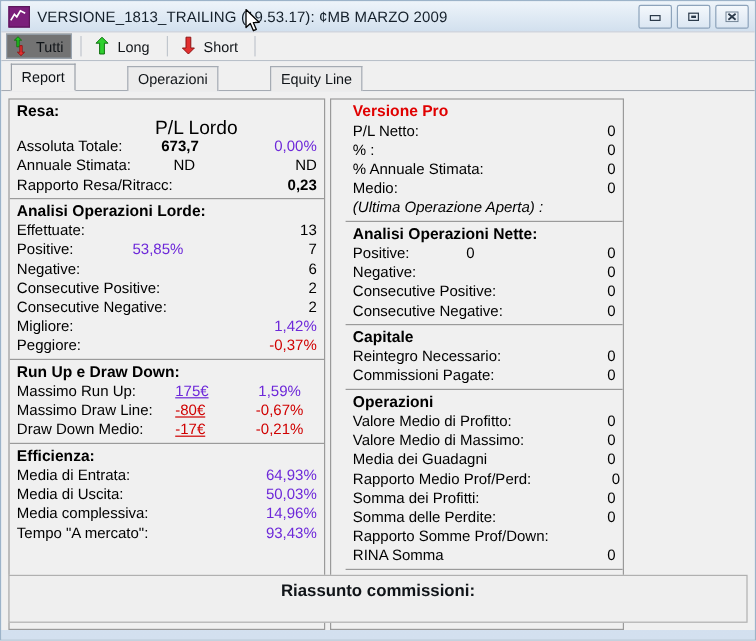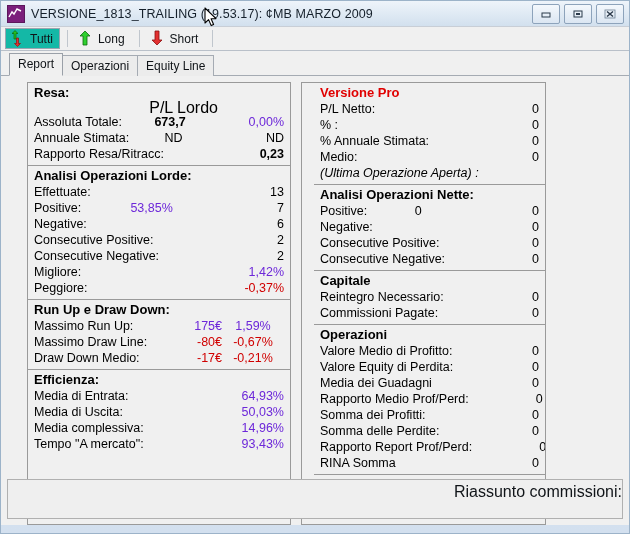--- a/index.html
+++ b/index.html
@@ -81,21 +81,21 @@
     display: flex;
     align-items: center;
     height: 21px;
     padding: 0 6px 0 3px;
     margin-right: 2px;
     box-sizing: border-box;
     border: 1px solid transparent;
   }
   .tool-btn.active {
     border: 1px solid #9aa5b1;
-    background: #14b8a6;
+    background: #737373;
   }
   .tool-btn .tb-label {
     font-size: 12px;
     color: #101418;
     margin-left: 5px;
   }
   .tool-sep {
     width: 1px;
     height: 17px;
     background: #c0c6cd;
@@ -105,20 +105,21 @@
 
   
   #tabstrip {
     height: 25px;
     background: #f0f0f0;
     display: flex;
     align-items: flex-end;
     padding-left: 8px;
     box-sizing: border-box;
     border-bottom: 1px solid #a5abb3;
+    gap: 44px;
   }
   .tab {
     font-size: 12px;
     color: #101418;
     padding: 3px 8px 3px 8px;
     border: 1px solid #a5abb3;
     border-bottom: none;
     background: #ececec;
     margin-right: -1px;
     position: relative;
@@ -138,23 +139,22 @@
   #content {
     position: relative;
     height: 449px;
     background: #f0f0f0;
     box-sizing: border-box;
     padding: 6px 6px 0 6px;
     overflow: hidden;
   }
   #panels {
     display: flex;
-    gap: 10px;
+    gap: 4px;
     height: 100%;
-    margin-left: 20px;
   }
   .panel {
     background: #f0f0f0;
     border: 1px solid #9a9a9a;
     box-sizing: border-box;
     overflow: hidden;
   }
   #left-panel  { width: 264px; position: relative; }
   #right-panel { width: 245px; position: relative; padding-left: 12px; }
 
@@ -199,42 +199,43 @@
     line-height: 13px;
     text-align: right;
     padding-right: 66px;
   }
   .pos { color: #6d28d9; }
   .neg { color: #d00000; }
   .bold { font-weight: bold; }
   .italic { font-style: italic; }
 
   
-  .row .v1 { width: 56px; text-align: right; flex: none; }
+  .row .v1 { width: 56px; flex: none; text-decoration: underline; }
   .row .v2 { width: 62px; text-align: center; flex: none; }
   .row .spacer { flex: 1; }
 
   
   #statusbar {
     position: absolute;
     left: 6px;
     right: 6px;
     bottom: 6px;
     height: 40px;
     background: #efefef;
     border: 1px solid #b0b0b0;
     box-sizing: border-box;
     z-index: 5;
   }
   #status-text {
-    font-size: 16px;
+    font-size: 14px;
     color: #101418;
-    text-align: right;
+    text-align: center;
     line-height: 20px;
     padding-top: 2px;
+    font-weight: bold;
   }
 
   
   #cursor {
     position: absolute;
     left: 203px;
     top: 6px;
     width: 16px;
     height: 22px;
     pointer-events: none;
@@ -493,21 +494,21 @@
         </div>
 
         <div class="group">
           <div class="group-title">Operazioni</div>
           <div class="row">
             <span class="lbl">Valore Medio di Profitto:</span>
             <span class="mid"></span>
             <span class="val w-wide">0</span>
           </div>
           <div class="row">
-            <span class="lbl">Valore Equity di Perdita:</span>
+            <span class="lbl">Valore Medio di Massimo:</span>
             <span class="mid"></span>
             <span class="val w-wide">0</span>
           </div>
           <div class="row">
             <span class="lbl">Media dei Guadagni</span>
             <span class="mid"></span>
             <span class="val w-wide">0</span>
           </div>
           <div class="row">
             <span class="lbl">Rapporto Medio Prof/Perd:</span>
@@ -518,21 +519,21 @@
             <span class="lbl">Somma dei Profitti:</span>
             <span class="mid"></span>
             <span class="val w-wide">0</span>
           </div>
           <div class="row">
             <span class="lbl">Somma delle Perdite:</span>
             <span class="mid"></span>
             <span class="val w-wide">0</span>
           </div>
           <div class="row">
-            <span class="lbl">Rapporto Report Prof/Perd:</span>
+            <span class="lbl">Rapporto Somme Prof/Down:</span>
             <span class="mid"></span>
             <span class="val w-wide">0</span>
           </div>
           <div class="row">
             <span class="lbl">RINA Somma</span>
             <span class="mid"></span>
             <span class="val w-wide">0</span>
           </div>
         </div>
 

